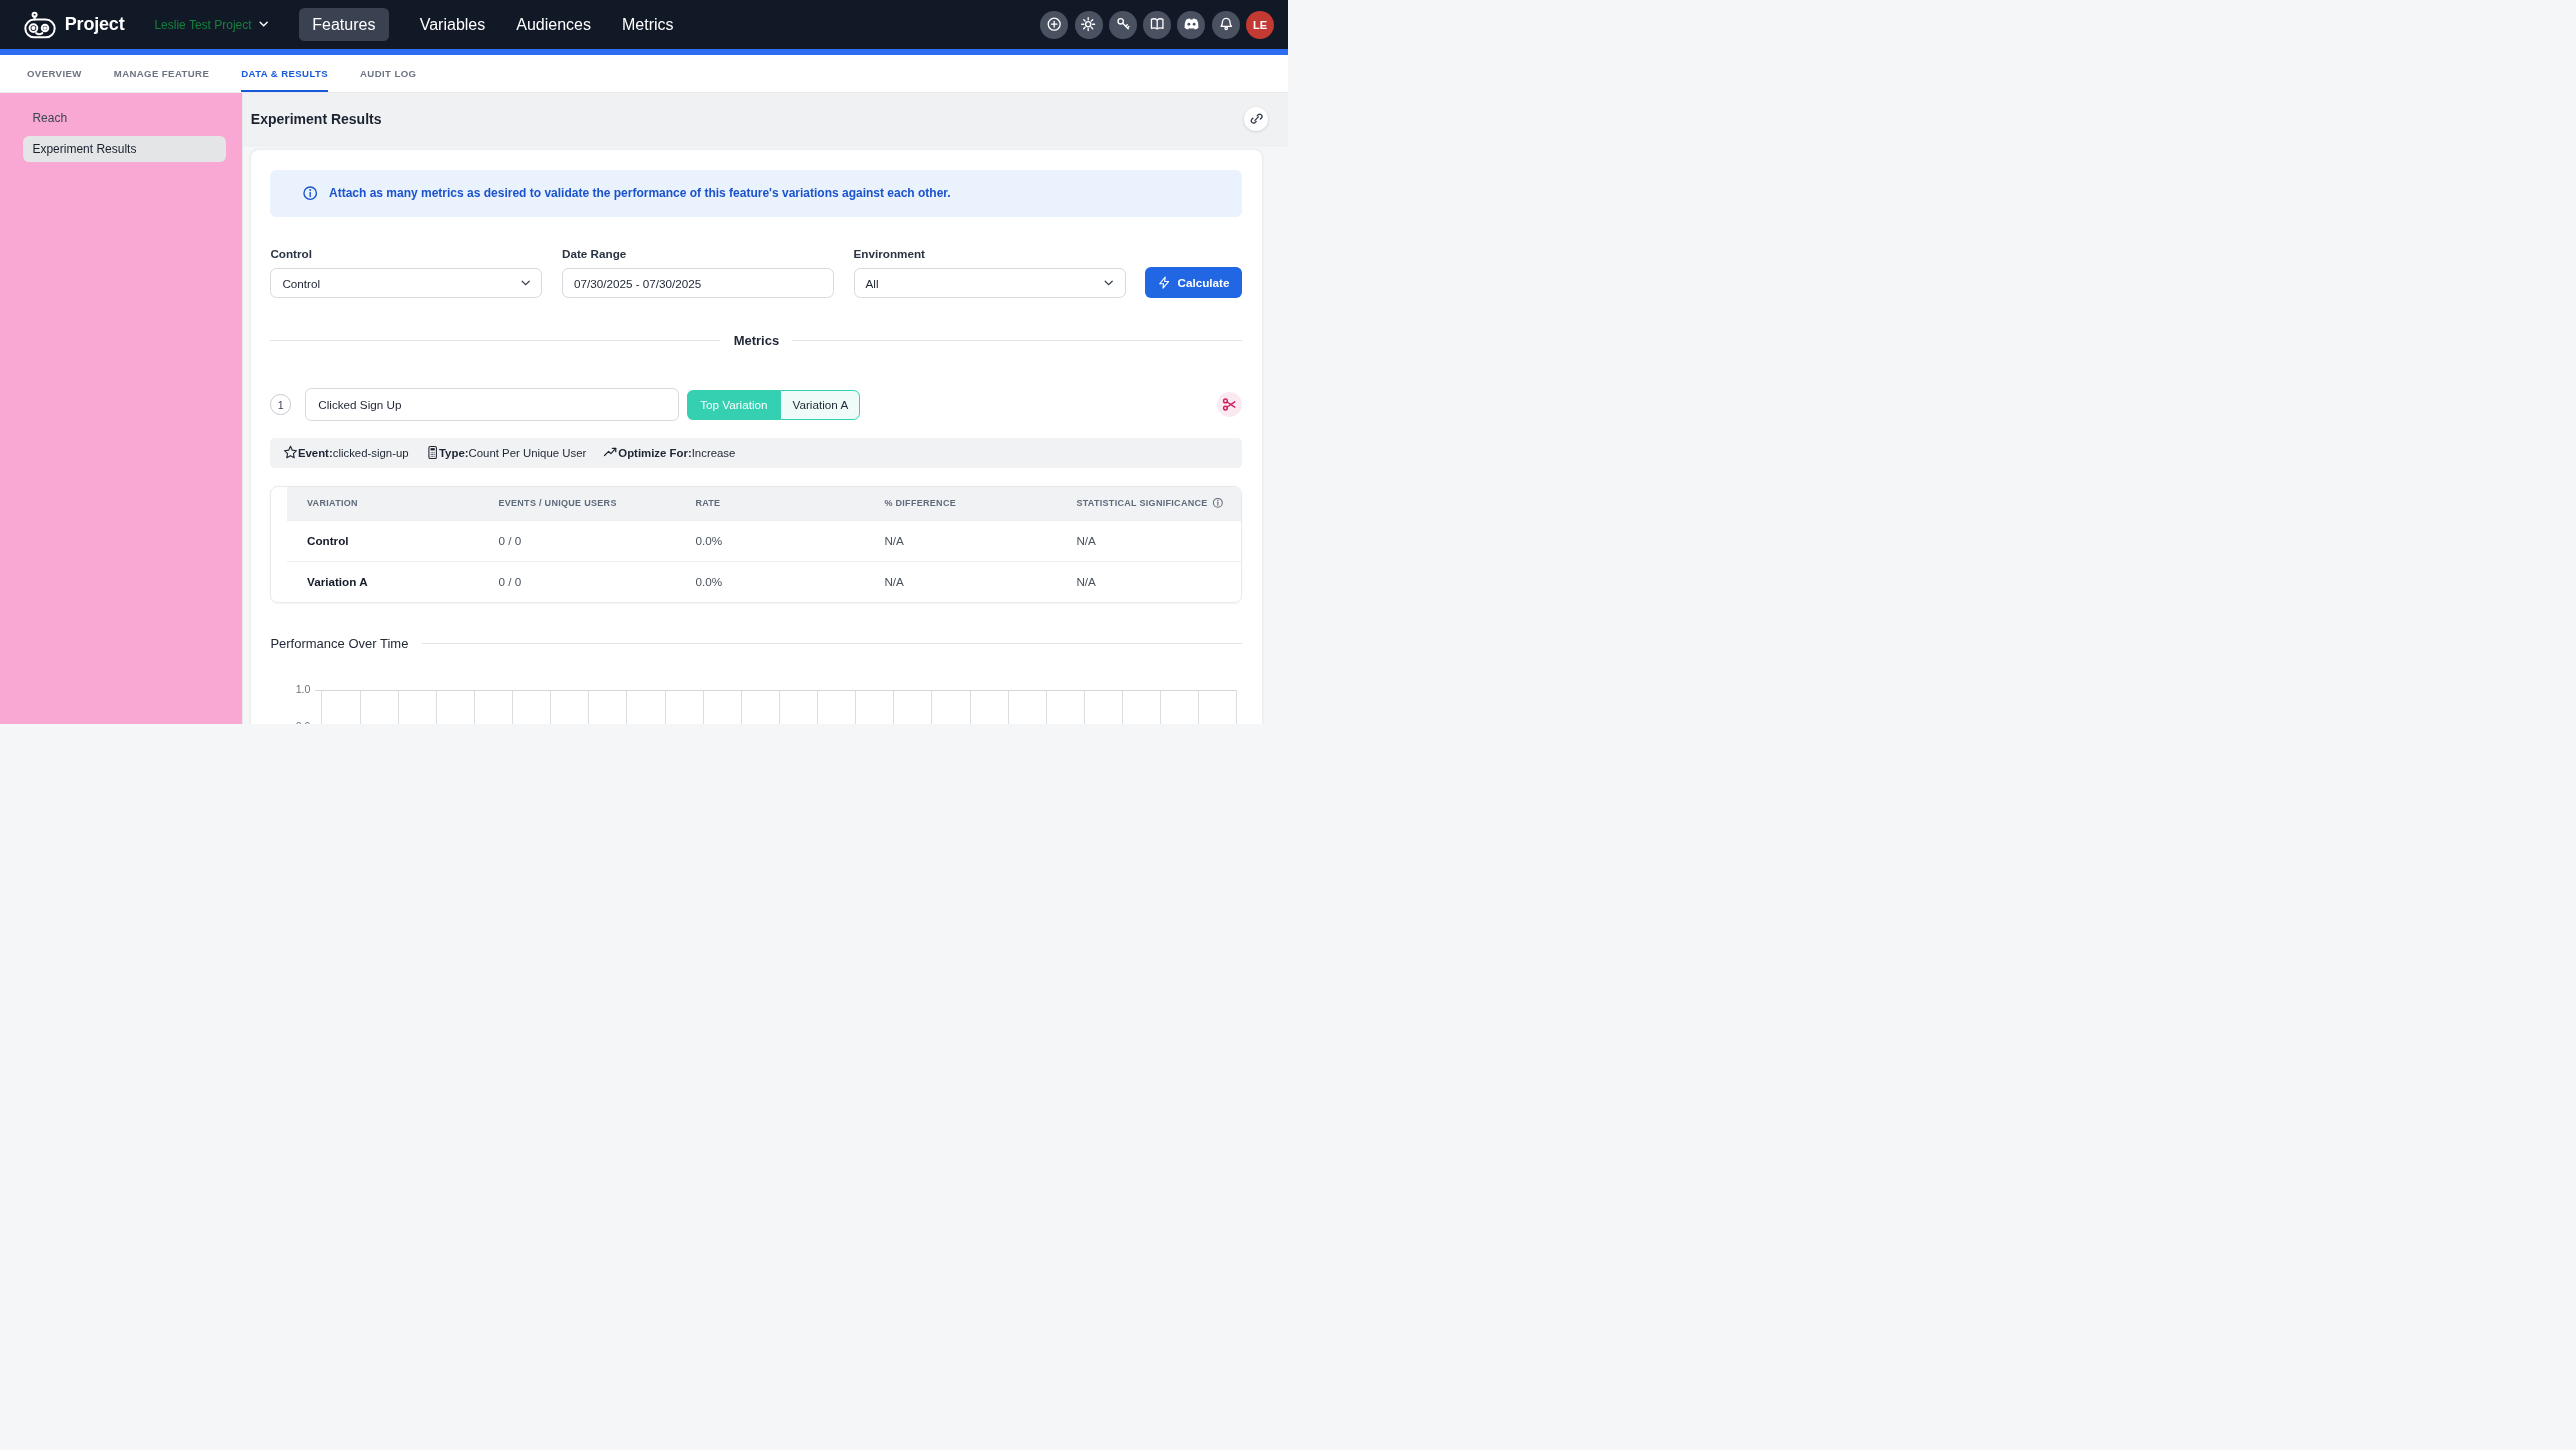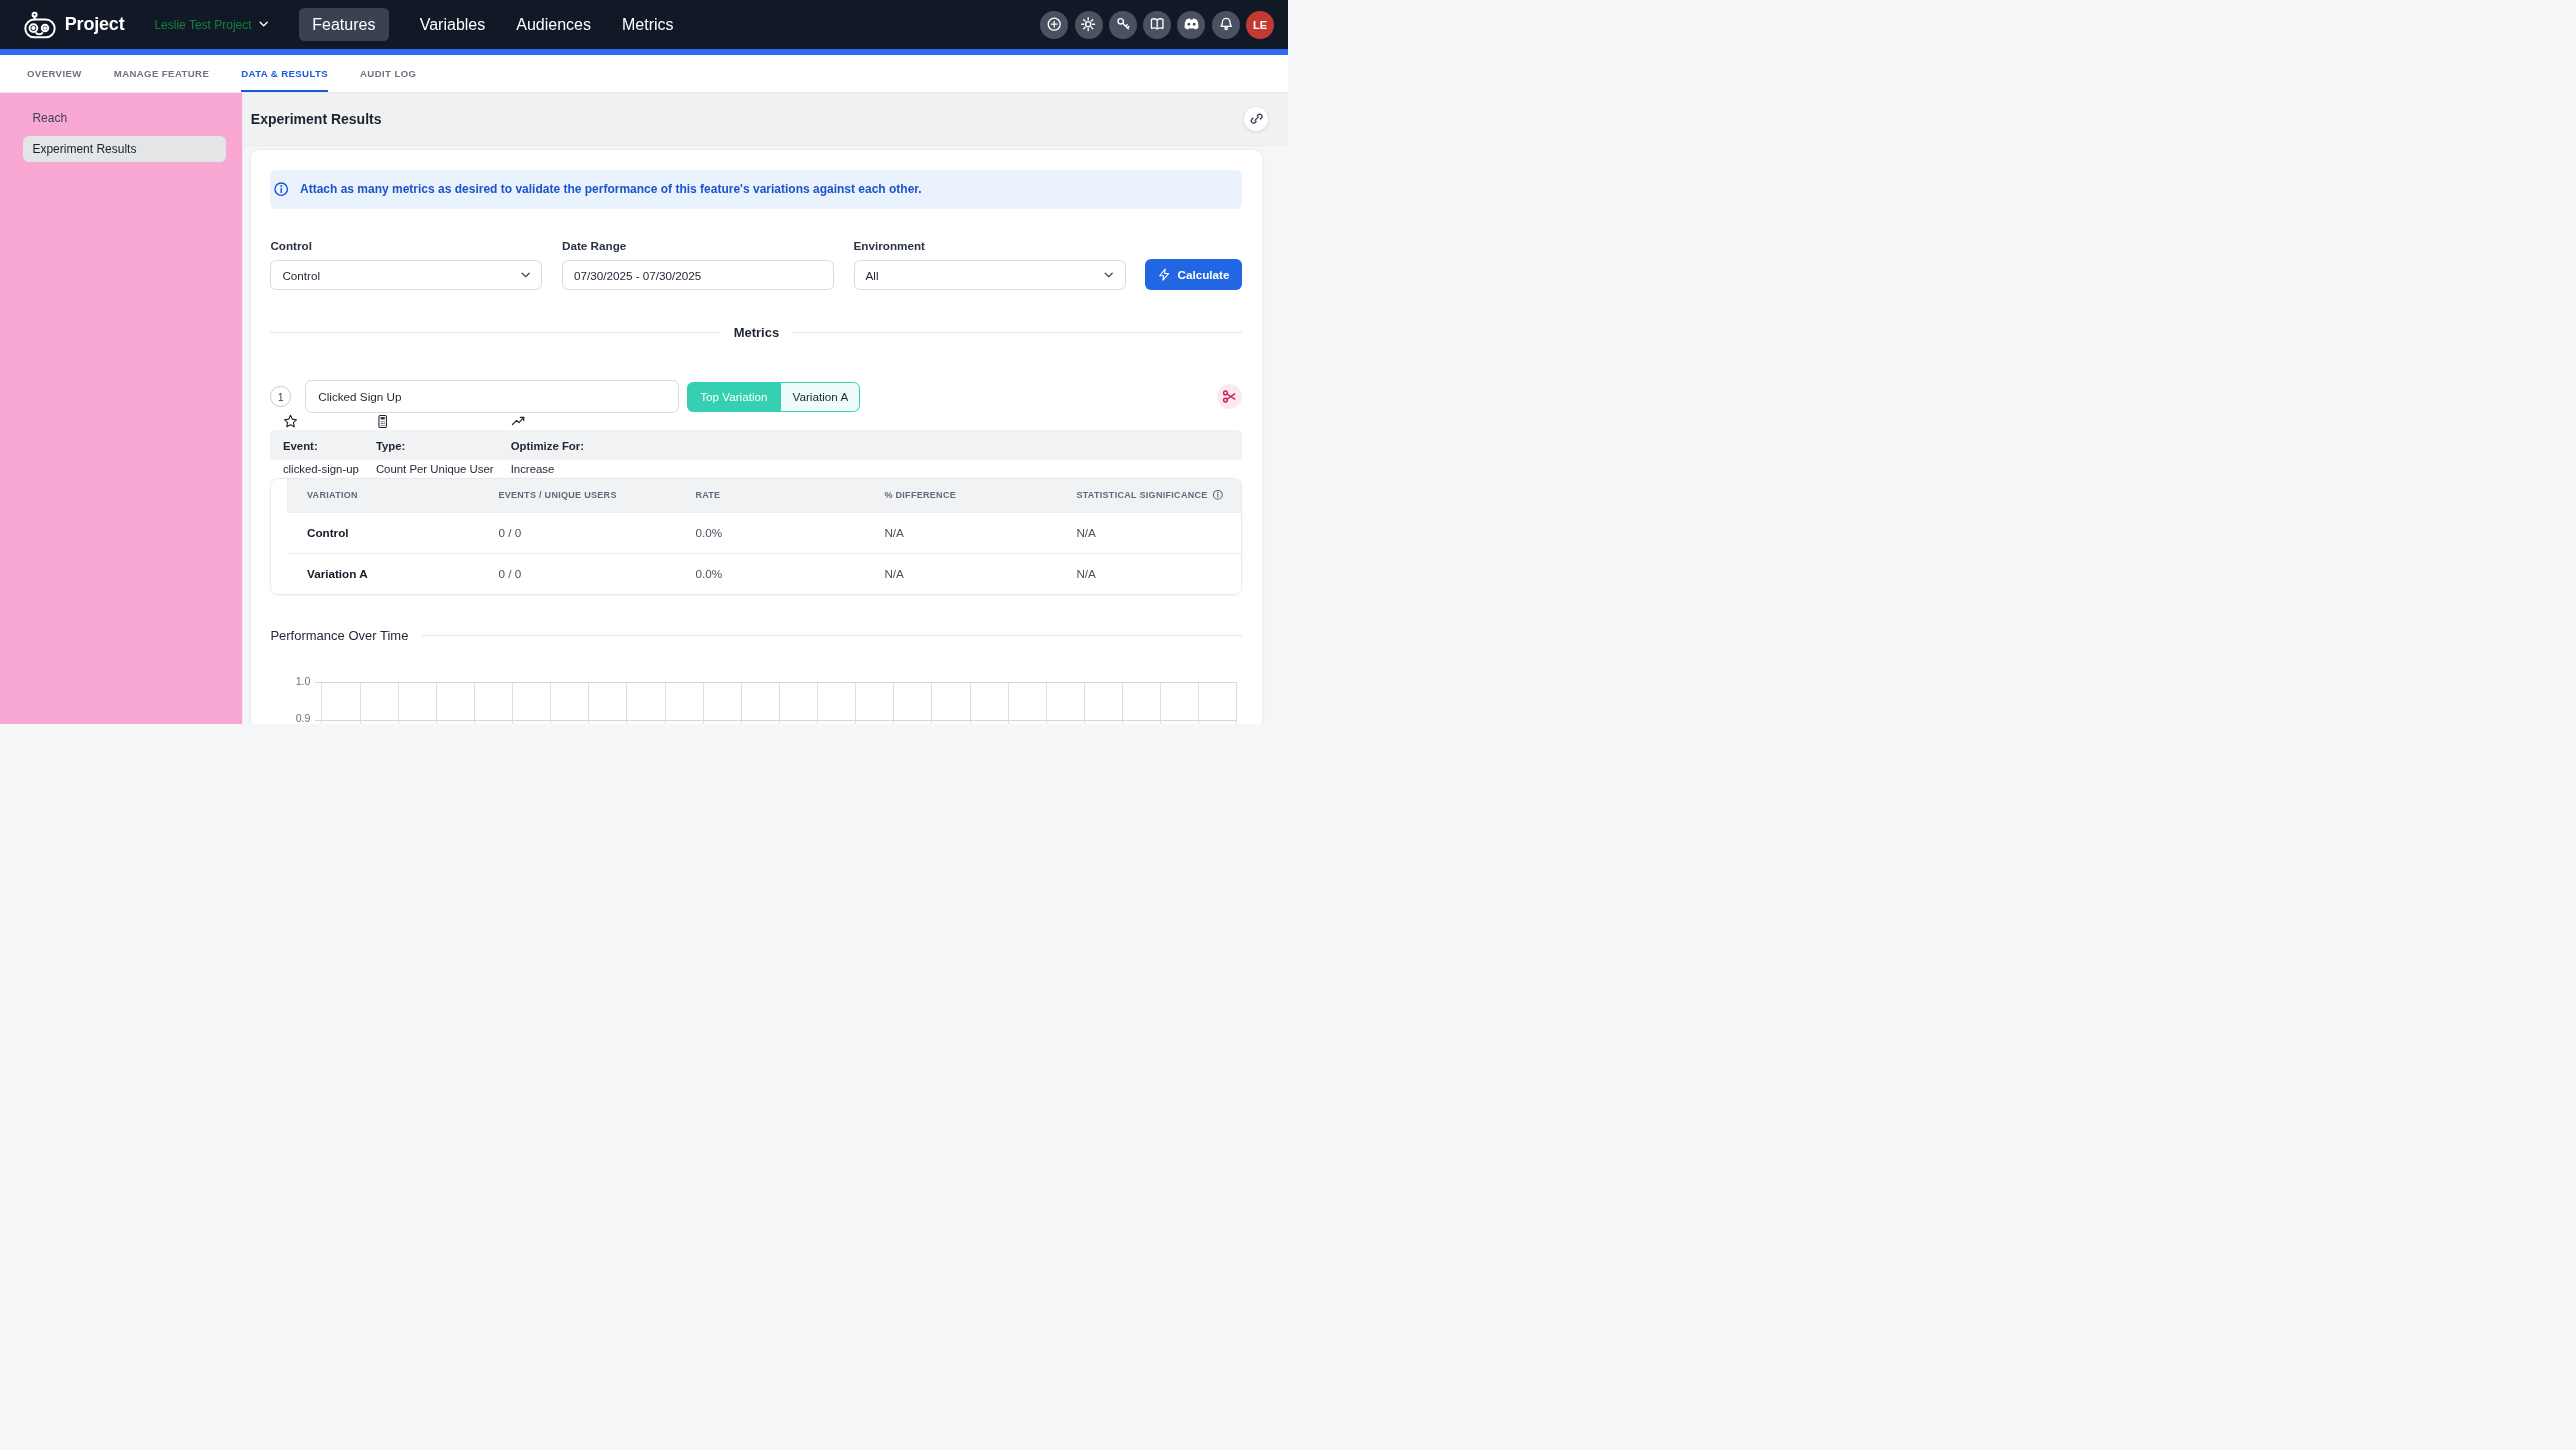--- a/index.html
+++ b/index.html
@@ -29,21 +29,21 @@
   .side-item { height:26px; display:flex; align-items:center; padding-left:9.4px; border-radius:6.3px; font-size:12px; color:#3a4350; margin-bottom:5.5px; cursor:pointer; }
   .side-item.active { background:#e4e5e7; color:#1a212e; font-weight:500; }
 
   .main { flex:1; background:#f5f6f7; position:relative; overflow:hidden; }
   .main-header { height:52px; background:#f0f1f3; box-shadow:0 0.8px 2.3px rgba(0,0,0,0.07); display:flex; align-items:center; padding-left:7.8px; position:relative; z-index:2; }
   .page-title { font-size:14px; font-weight:bold; color:#1c2330; }
   .link-btn { position:absolute; right:19.6px; top:13.3px; width:24px; height:24px; border-radius:50%; background:#fff; box-shadow:0 0.8px 3.1px rgba(0,0,0,0.15); display:flex; align-items:center; justify-content:center; cursor:pointer; }
 
   .card { margin:4.7px 26px 0 7.8px; background:#fff; border-radius:7.8px; box-shadow:0 0.8px 3.1px rgba(20,24,40,0.10); padding:19.6px 19.6px 31px; min-height:611px; }
 
-  .banner { background:#e9f2fd; border-radius:6.3px; height:39px; display:flex; align-items:center; gap:10.2px; padding:0 3px; }
+  .banner { background:#e9f2fd; border-radius:6.3px; height:47px; display:flex; align-items:center; gap:10.2px; padding:0 32px; }
   .banner-text { font-size:12px; font-weight:600; color:#1b53cc; }
 
   .filters { margin-top:30px; display:flex; align-items:flex-end; }
   .fgroup { width:272px; margin-right:19.6px; }
   .flabel { font-size:11.7px; font-weight:600; color:#2b3444; margin-bottom:8.6px; }
   .fbox { height:30px; border:0.8px solid #d6d9de; border-radius:6.3px; background:#fff; display:flex; align-items:center; justify-content:space-between; padding:0 11px; font-size:11.7px; color:#1e2634; cursor:pointer; }
   .calc-btn { height:31px; width:97px; border:none; border-radius:6px; background:#2166e2; color:#fff; font-size:11.7px; font-weight:600; font-family:inherit; display:flex; align-items:center; justify-content:center; gap:6.3px; cursor:pointer; }
 
   .divider { margin-top:35px; display:flex; align-items:center; gap:13.3px; }
   .divider .line { flex:1; border-top:1.2px solid #e3e5e8; }
@@ -52,21 +52,21 @@
   .metric-row { margin-top:40px; display:flex; align-items:center; }
   .num-circle { width:20.4px; height:20.4px; border:1.2px solid #c6cad1; border-radius:50%; display:flex; align-items:center; justify-content:center; font-size:10.6px; color:#3c4452; margin-right:14px; }
   .metric-name { width:374px; height:33px; border:0.8px solid #d6d9de; border-radius:6.3px; display:flex; align-items:center; padding:0 12.5px; font-size:11.7px; color:#1e2634; }
   .toggle { display:flex; margin-left:8.6px; }
   .seg { height:30px; display:flex; align-items:center; justify-content:center; font-size:11.7px; cursor:pointer; }
   .seg.active { width:93px; background:#35cfb2; color:#fff; font-weight:500; border-radius:6.3px 0 0 6.3px; }
   .seg.inactive { width:80px; background:#effbf8; border:0.8px solid #35cfb2; color:#1e2634; border-radius:0 6.3px 6.3px 0; }
   .scissors-btn { margin-left:auto; width:25px; height:25px; border-radius:50%; background:#fbe9f1; display:flex; align-items:center; justify-content:center; cursor:pointer; }
 
   .event-strip { margin-top:16.4px; background:#f1f2f4; border-radius:4.7px; height:30px; display:flex; align-items:center; padding:0 12.5px; font-size:11.4px; color:#1d2533; }
-  .ev-item { display:flex; gap:11px; margin-right:17px;flex-direction:column; }
+  .ev-item { display:flex; align-items:center; gap:0; margin-right:17px; }
   .ev-label { font-weight:bold; }
 
   .table { margin-top:18px; border:0.8px solid #e8e9eb; border-radius:7.8px; overflow:hidden; box-shadow:0 0.8px 1.6px rgba(0,0,0,0.05);padding-left:16px; }
   .t-head { display:grid; grid-template-columns:211px 197px 189px 192px 1fr; background:#f1f2f4; height:33px; align-items:center; font-size:9px; font-weight:bold; letter-spacing:0.3px; color:#5e6a7a; }
   .t-row { display:grid; grid-template-columns:211px 197px 189px 192px 1fr; background:#fff; height:41px; align-items:center; border-top:0.8px solid #eceef0; font-size:11.7px; color:#49525f; }
   .t-cell:first-child { padding-left:19.6px; }
   .t-row .var-name { font-weight:bold; color:#141b28; }
   .th-sig { display:flex; align-items:center; gap:4.7px; }
 
   .perf-head { margin-top:33px; display:flex; align-items:center; }

